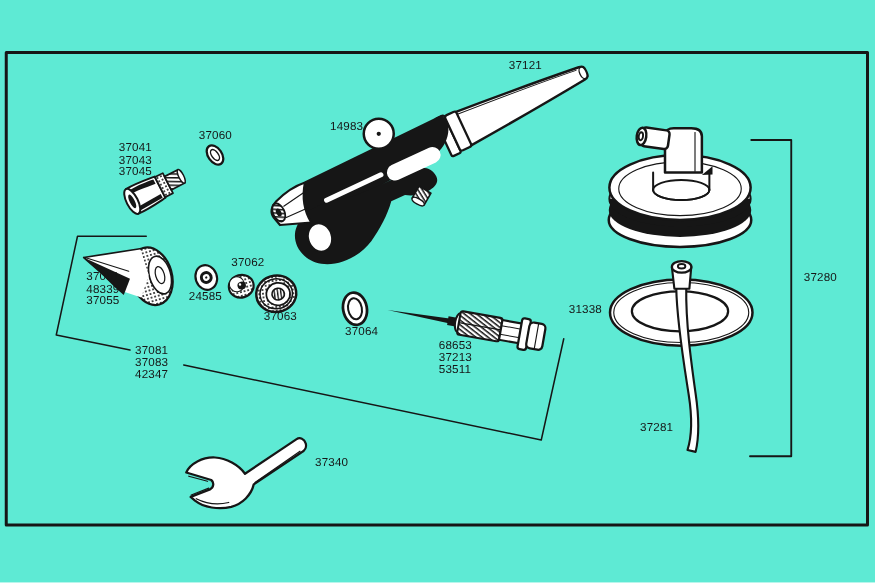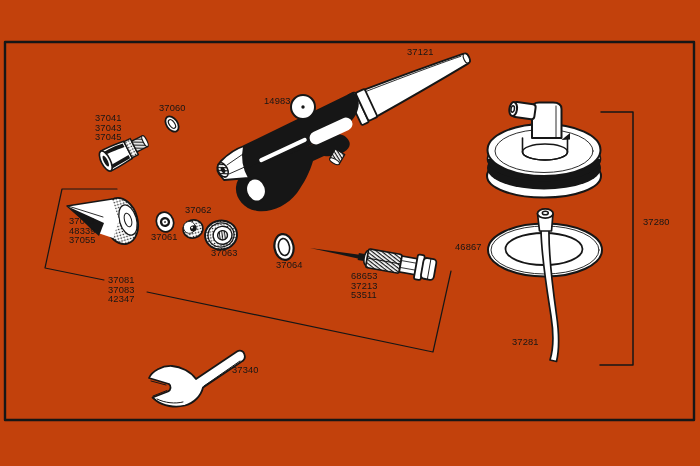--- a/index.html
+++ b/index.html
@@ -1,16 +1,16 @@
 <!DOCTYPE html>
 <html><head>
 <meta charset="utf-8">
 <style>
   html,body{margin:0;padding:0;background:#ffffff;}
-  .stage{position:relative;width:700px;height:466px;background:#c2410c;overflow:hidden;
+  .stage{position:relative;width:700px;height:466px;background:#5eead4;overflow:hidden;
          font-family:"Liberation Sans",sans-serif;}
   .stage svg{position:absolute;left:0;top:0;}
   .label{position:absolute;font-size:9.3px;line-height:9.7px;color:#161616;
          letter-spacing:.15px;white-space:nowrap;}
   svg path,svg rect,svg ellipse,svg circle,svg line{stroke-linejoin:round;stroke-linecap:round;}
 </style>
 </head>
 <body>
 
 <div class="stage">
@@ -203,35 +203,35 @@
     <div>37043</div>
     <div>37045</div>
   </div>
 
   <div class="label" style="left:69px;top:217px">
     <div>37051</div>
     <div>48339</div>
     <div>37055</div>
   </div>
 
-  <div class="label" style="left:151px;top:233px">37061</div>
+  <div class="label" style="left:151px;top:233px">24585</div>
   <div class="label" style="left:185px;top:206px">37062</div>
   <div class="label" style="left:211px;top:249px">37063</div>
   <div class="label" style="left:276px;top:261px">37064</div>
 
   <div class="label" style="left:108px;top:276px">
     <div>37081</div>
     <div>37083</div>
     <div>42347</div>
   </div>
 
   <div class="label" style="left:351px;top:272px">
     <div>68653</div>
     <div>37213</div>
     <div>53511</div>
   </div>
 
-  <div class="label" style="left:232px;top:366px">37340</div>
-  <div class="label" style="left:455px;top:243px">46867</div>
+  <div class="label" style="left:252px;top:366px">37340</div>
+  <div class="label" style="left:455px;top:243px">31338</div>
   <div class="label" style="left:512px;top:338px">37281</div>
   <div class="label" style="left:643px;top:218px">37280</div>
 
 </div>
 
 </body></html>

